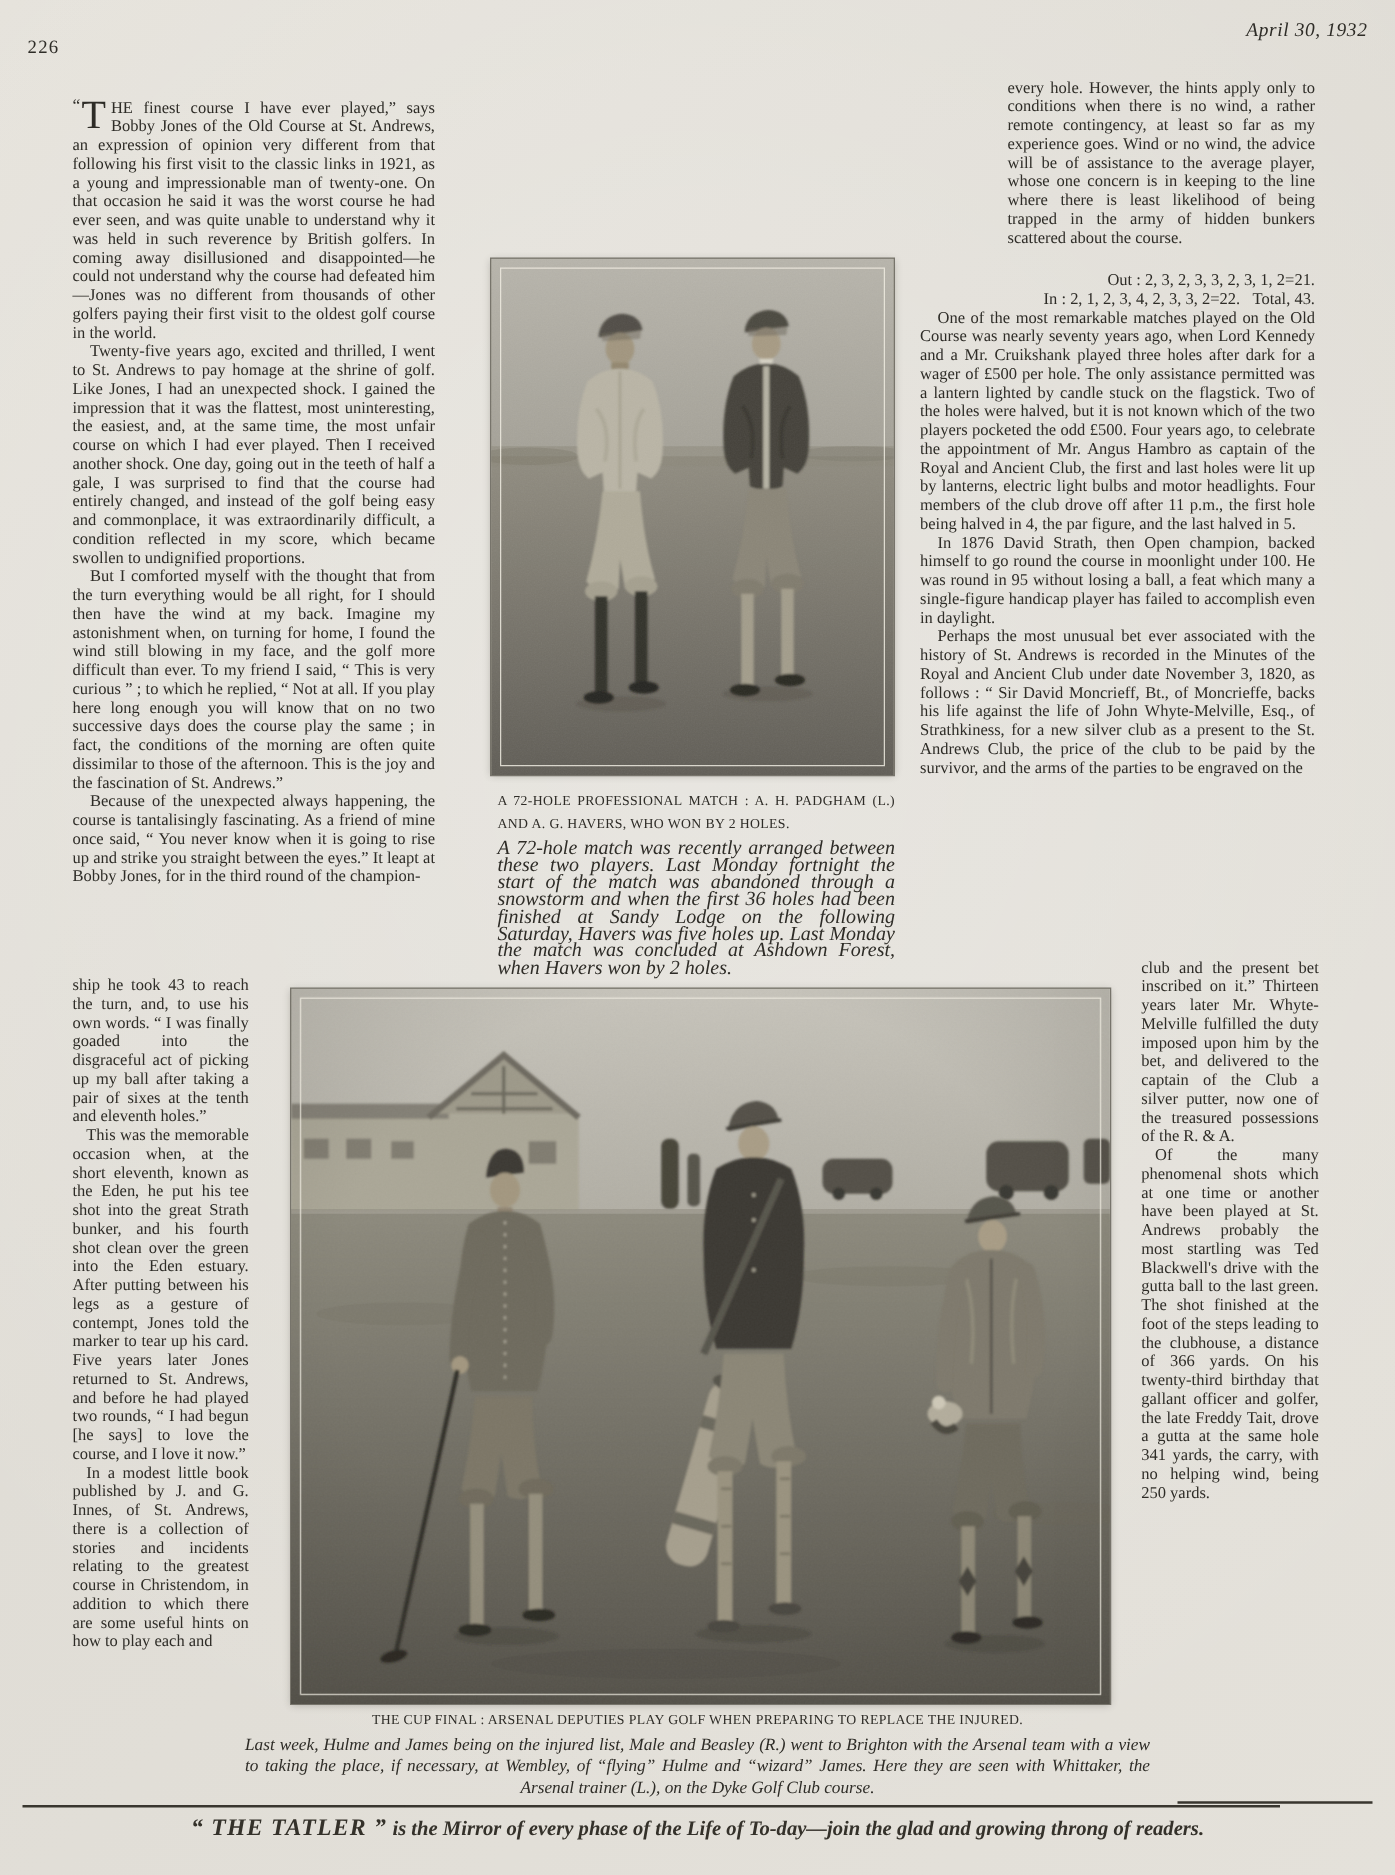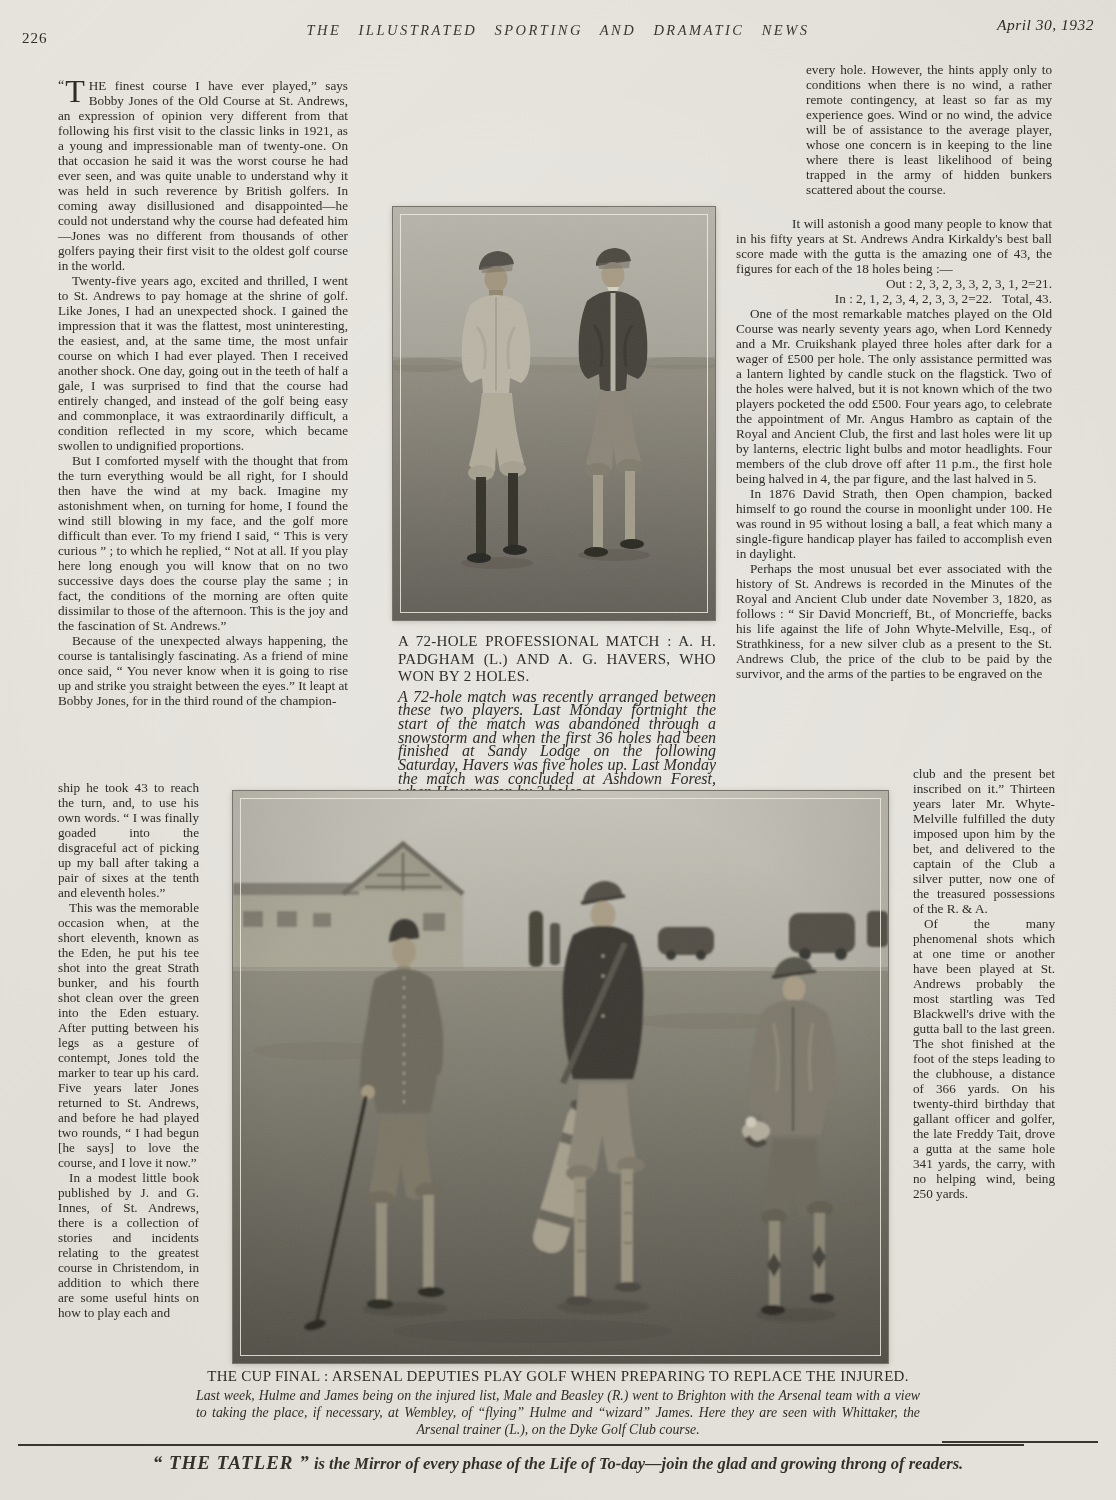--- a/index.html
+++ b/index.html
@@ -41,39 +41,38 @@
   .oq{font-size:14px;line-height:14px;margin:1px 1px 0 0;}
   .dc{font-size:32px;line-height:27px;}
   
   .pframe{background:#9a968b;box-shadow:0 0 0 1px #77746b,0 1px 6px rgba(55,53,46,0.3);}
   .pframe svg{position:absolute;inset:0;}
   .pinner{position:absolute;inset:7px;border:1px solid rgba(238,235,225,0.85);pointer-events:none;z-index:3;}
   .photo1{left:393px;top:207px;width:322px;height:413px;}
   .photo2{left:233px;top:791px;width:655px;height:572px;}
   
   .cap1{left:398px;top:633px;width:318px;}
-  .cap-head{font-size:15px;line-height:17.5px;text-align:justify;letter-spacing:0.3px;}
+  .cap-head{font-size:11px;line-height:17.5px;text-align:justify;letter-spacing:0.3px;}
   .cap-body{font-style:italic;font-size:16px;line-height:13.7px;text-align:justify;margin-top:4px;}
   .cap2{left:196px;top:1368px;width:724px;text-align:center;}
   .cap2 .cap-head{text-align:center;line-height:16px;}
   .cap2 .cap-body{text-align:justify;text-align-last:center;line-height:17px;font-size:13.8px;margin-top:3px;}
   
   .rule1{left:18px;top:1444px;width:1006px;height:2px;background:#39362f;}
   .rule2{left:942px;top:1441px;width:156px;height:2px;background:#39362f;}
   .footer{left:0;right:0;top:1452px;text-align:center;font-style:italic;font-weight:bold;color:#34312a;}
   .footer .lead{font-size:19px;letter-spacing:1px;}
   .footer .rest{font-size:16.5px;}
 </style>
 </head>
 <body>
 
 <div class="page">
 
   <div class="abs pagenum">226</div>
-  <div class="abs masthead">THE ILLUSTRATED SPORTING AND DRAMATIC NEWS</div>
   <div class="abs dateline">April 30, 1932</div>
 
 
   <div class="abs col zoneA">
     <p class="cont"><span class="dcwrap">
           <span class="oq">“</span>
           <span class="dc">T</span>
         </span><span>HE finest course I have ever played,” says Bobby Jones of the Old Course at St. Andrews, an expression of opinion very different from that following his first visit to the classic links in 1921, as a young and impressionable man of twenty-one. On that occasion he said it was the worst course he had ever seen, and was quite unable to understand why it was held in such reverence by British golfers. In coming away disillusioned and disappointed—he could not understand why the course had defeated him—Jones was no different from thousands of other golfers paying their first visit to the oldest golf course in the world.</span></p>
     <p>Twenty-five years ago, excited and thrilled, I went to St. Andrews to pay homage at the shrine of golf. Like Jones, I had an unexpected shock. I gained the impression that it was the flattest, most uninteresting, the easiest, and, at the same time, the most unfair course on which I had ever played. Then I received another shock. One day, going out in the teeth of half a gale, I was surprised to find that the course had entirely changed, and instead of the golf being easy and commonplace, it was extraordinarily difficult, a condition reflected in my score, which became swollen to undignified proportions.</p>
     <p>But I comforted myself with the thought that from the turn everything would be all right, for I should then have the wind at my back. Imagine my astonishment when, on turning for home, I found the wind still blowing in my face, and the golf more difficult than ever. To my friend I said, “ This is very curious ” ; to which he replied, “ Not at all. If you play here long enough you will know that on no two successive days does the course play the same ; in fact, the conditions of the morning are often quite dissimilar to those of the afternoon. This is the joy and the fascination of St. Andrews.”</p>
@@ -84,21 +83,20 @@
     <p class="cont">ship he took 43 to reach the turn, and, to use his own words. “ I was finally goaded into the disgraceful act of picking up my ball after taking a pair of sixes at the tenth and eleventh holes.”</p>
     <p>This was the memorable occasion when, at the short eleventh, known as the Eden, he put his tee shot into the great Strath bunker, and his fourth shot clean over the green into the Eden estuary. After putting between his legs as a gesture of contempt, Jones told the marker to tear up his card. Five years later Jones returned to St. Andrews, and before he had played two rounds, “ I had begun [he says] to love the course, and I love it now.”</p>
     <p>In a modest little book published by J. and G. Innes, of St. Andrews, there is a collection of stories and incidents relating to the greatest course in Christendom, in addition to which there are some useful hints on how to play each and</p>
   </div>
 
   <div class="abs col zoneC">
     <p class="cont">every hole.  However, the hints apply only to conditions when there is no wind, a rather remote contingency, at least so far as my experience goes.  Wind or no wind, the advice will be of assistance to the average player, whose one concern is in keeping to the line where there is least likelihood of being trapped in the army of hidden bunkers scattered about the course.</p>
   </div>
 
   <div class="abs col zoneD">
-    <p class="deep">It will astonish a good many people to know that in his fifty years at St. Andrews Andra Kirkaldy's best ball score made with the gutta is the amazing one of 43, the figures for each of the 18 holes being :—</p>
     <div class="scores">
       <div>Out :  2, 3, 2, 3, 3, 2, 3, 1, 2=21.</div>
       <div>In :  2, 1, 2, 3, 4, 2, 3, 3, 2=22.&nbsp;&nbsp;&nbsp;Total, 43.</div>
     </div>
     <p>One of the most remarkable matches played on the Old Course was nearly seventy years ago, when Lord Kennedy and a Mr. Cruikshank played three holes after dark for a wager of £500 per hole.  The only assistance permitted was a lantern lighted by candle stuck on the flagstick.  Two of the holes were halved, but it is not known which of the two players pocketed the odd £500.  Four years ago, to celebrate the appointment of Mr. Angus Hambro as captain of the Royal and Ancient Club, the first and last holes were lit up by lanterns, electric light bulbs and motor headlights.  Four members of the club drove off after 11 p.m., the first hole being halved in 4, the par figure, and the last halved in 5.</p>
     <p>In 1876 David Strath, then Open champion, backed himself to go round the course in moonlight under 100.  He was round in 95 without losing a ball, a feat which many a single-figure handicap player has failed to accomplish even in daylight.</p>
     <p>Perhaps the most unusual bet ever associated with the history of St. Andrews is recorded in the Minutes of the Royal and Ancient Club under date November 3, 1820, as follows : “ Sir David Moncrieff, Bt., of Moncrieffe, backs his life against the life of John Whyte-Melville, Esq., of Strathkiness, for a new silver club as a present to the St. Andrews Club, the price of the club to be paid by the survivor, and the arms of the parties to be engraved on the</p>
   </div>
 
   <div class="abs colnarrow zoneE">

